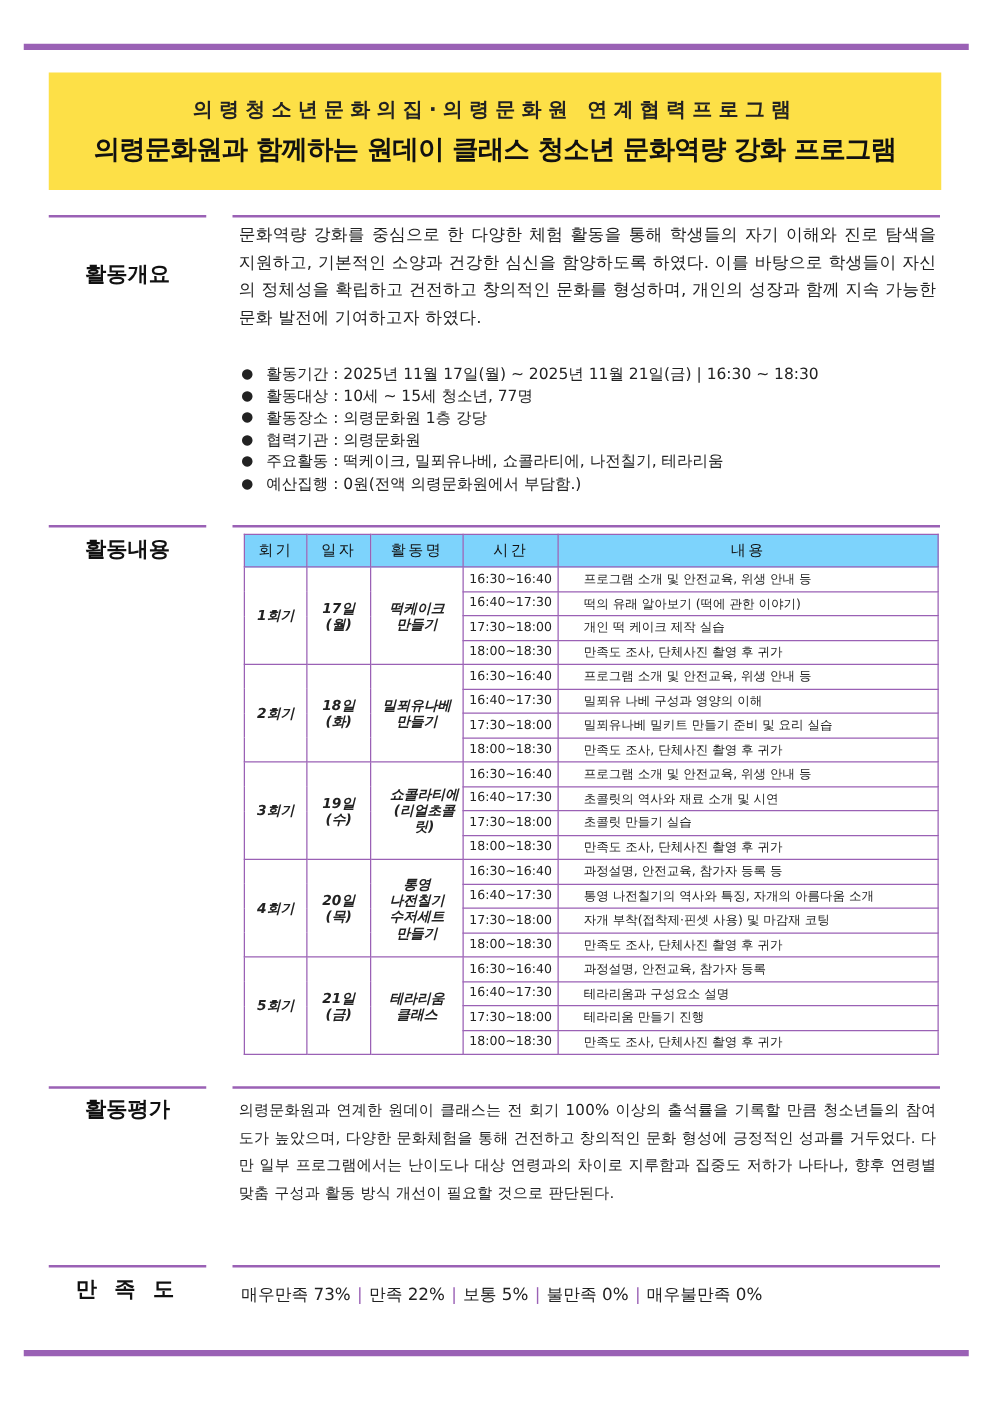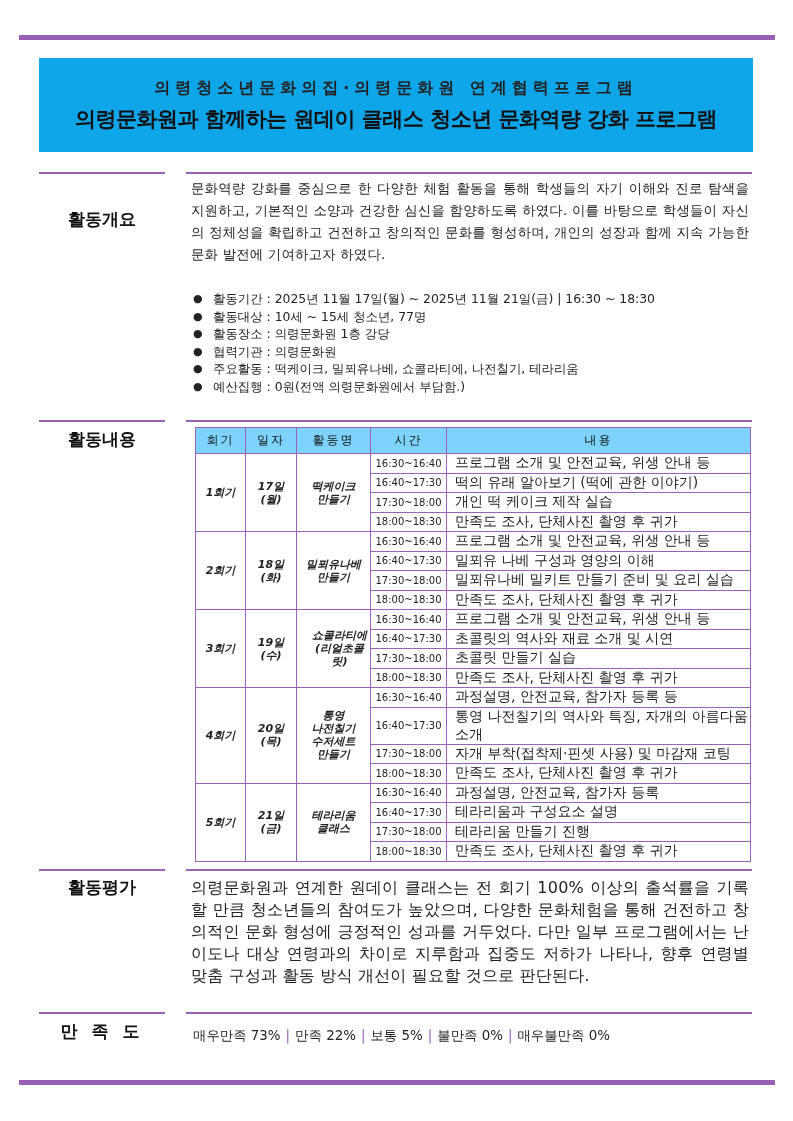--- a/index.html
+++ b/index.html
@@ -1,33 +1,33 @@
 <!DOCTYPE html>
 <html><head>
 <meta charset="utf-8">
 <style>
   * { box-sizing: border-box; margin: 0; padding: 0; }
   body { width: 793px; height: 1121px; background: #fff; font-family: "DejaVu Sans", sans-serif; color: #111; position: relative; overflow: hidden; }
   .bar { position: absolute; left: 19px; width: 756px; height: 5px; background: #9a61b5; }
-  .title-box { position: absolute; left: 39px; top: 58px; width: 714px; height: 94px; background: #0ea5e9; text-align: center; }
+  .title-box { position: absolute; left: 39px; top: 58px; width: 714px; height: 94px; background: #fde047; text-align: center; }
   .title-sub { margin-top: 20px; font-size: 16px; font-weight: bold; letter-spacing: 5px; color: #222; }
   .title-main { margin-top: 6px; font-size: 21px; font-weight: bold; letter-spacing: -0.5px; color: #111; }
   .sec-line-l { position: absolute; left: 39px; width: 126px; height: 2px; background: #9a61b5; }
   .sec-line-r { position: absolute; left: 186px; width: 566px; height: 2px; background: #9a61b5; }
   .sec-head { position: absolute; left: 39px; width: 126px; text-align: center; font-size: 17px; font-weight: bold; }
   .para { position: absolute; left: 191px; width: 558px; font-size: 13.4px; line-height: 22px; text-align: justify; letter-spacing: 0.2px; color: #222; }
   .bullets { position: absolute; left: 193px; top: 290px; font-size: 12.4px; line-height: 17.6px; color: #222; list-style: none; }
   .bullets li { display: flex; }
   .bullets .dot { width: 20px; font-size: 11px; }
   table { position: absolute; left: 195px; top: 427px; width: 556px; border-collapse: collapse; font-size: 10px; }
   th { background: #7dd3fc; height: 26px; font-size: 12px; font-weight: normal; border: 1.5px solid #9a61b5; letter-spacing: 2px; }
   td { border: 1px solid #9a61b5; height: 19.5px; color: #222; }
   td.c { text-align: center; font-weight: bold; font-size: 11px; line-height: 13px; font-style: italic; }
   td.t { text-align: center; width: 76px; font-size: 10px; }
-  td.d { padding-left: 8px; font-size: 14px; margin-top: 17px; }
+  td.d { padding-left: 20px; font-size: 10px; margin-top: 17px; }
   .sat { position: absolute; left: 193px; top: 1027px; font-size: 13.4px; color: #222; }
   .sep { color: #9a61b5; margin: 0 5px; }
 </style>
 </head>
 <body>
 
 <div class="bar" style="top:35px;"></div>
 
 <div class="title-box">
   <div class="title-sub">의령청소년문화의집·의령문화원 연계협력프로그램</div>
@@ -162,21 +162,21 @@
       <tr>
         <td class="t">18:00~18:30</td>
         <td class="d">만족도 조사, 단체사진 촬영 후 귀가</td>
       </tr>
     </tbody>
 </table>
 
 <div class="sec-line-l" style="top:869px;"></div>
 <div class="sec-line-r" style="top:869px;"></div>
 <div class="sec-head" style="top:876px;">활동평가</div>
-<div class="para" style="top:877px; font-size:16px;">의령문화원과 연계한 원데이 클래스는 전 회기 100% 이상의 출석률을 기록할 만큼 청소년들의 참여도가 높았으며, 다양한 문화체험을 통해 건전하고 창의적인 문화 형성에 긍정적인 성과를 거두었다. 다만 일부 프로그램에서는 난이도나 대상 연령과의 차이로 지루함과 집중도 저하가 나타나, 향후 연령별 맞춤 구성과 활동 방식 개선이 필요할 것으로 판단된다.</div>
+<div class="para" style="top:877px; font-size:12px;">의령문화원과 연계한 원데이 클래스는 전 회기 100% 이상의 출석률을 기록할 만큼 청소년들의 참여도가 높았으며, 다양한 문화체험을 통해 건전하고 창의적인 문화 형성에 긍정적인 성과를 거두었다. 다만 일부 프로그램에서는 난이도나 대상 연령과의 차이로 지루함과 집중도 저하가 나타나, 향후 연령별 맞춤 구성과 활동 방식 개선이 필요할 것으로 판단된다.</div>
 
 <div class="sec-line-l" style="top:1012px;"></div>
 <div class="sec-line-r" style="top:1012px;"></div>
 <div class="sec-head" style="top:1020px; letter-spacing:4px;">만 족 도</div>
 <div class="sat">
   <span>매우만족 73%</span><span class="sep">|</span><span>만족 22%</span><span class="sep">|</span><span>보통 5%</span><span class="sep">|</span><span>불만족 0%</span><span class="sep">|</span><span>매우불만족 0%</span>
 </div>
 
 <div class="bar" style="top:1080px;"></div>
 

